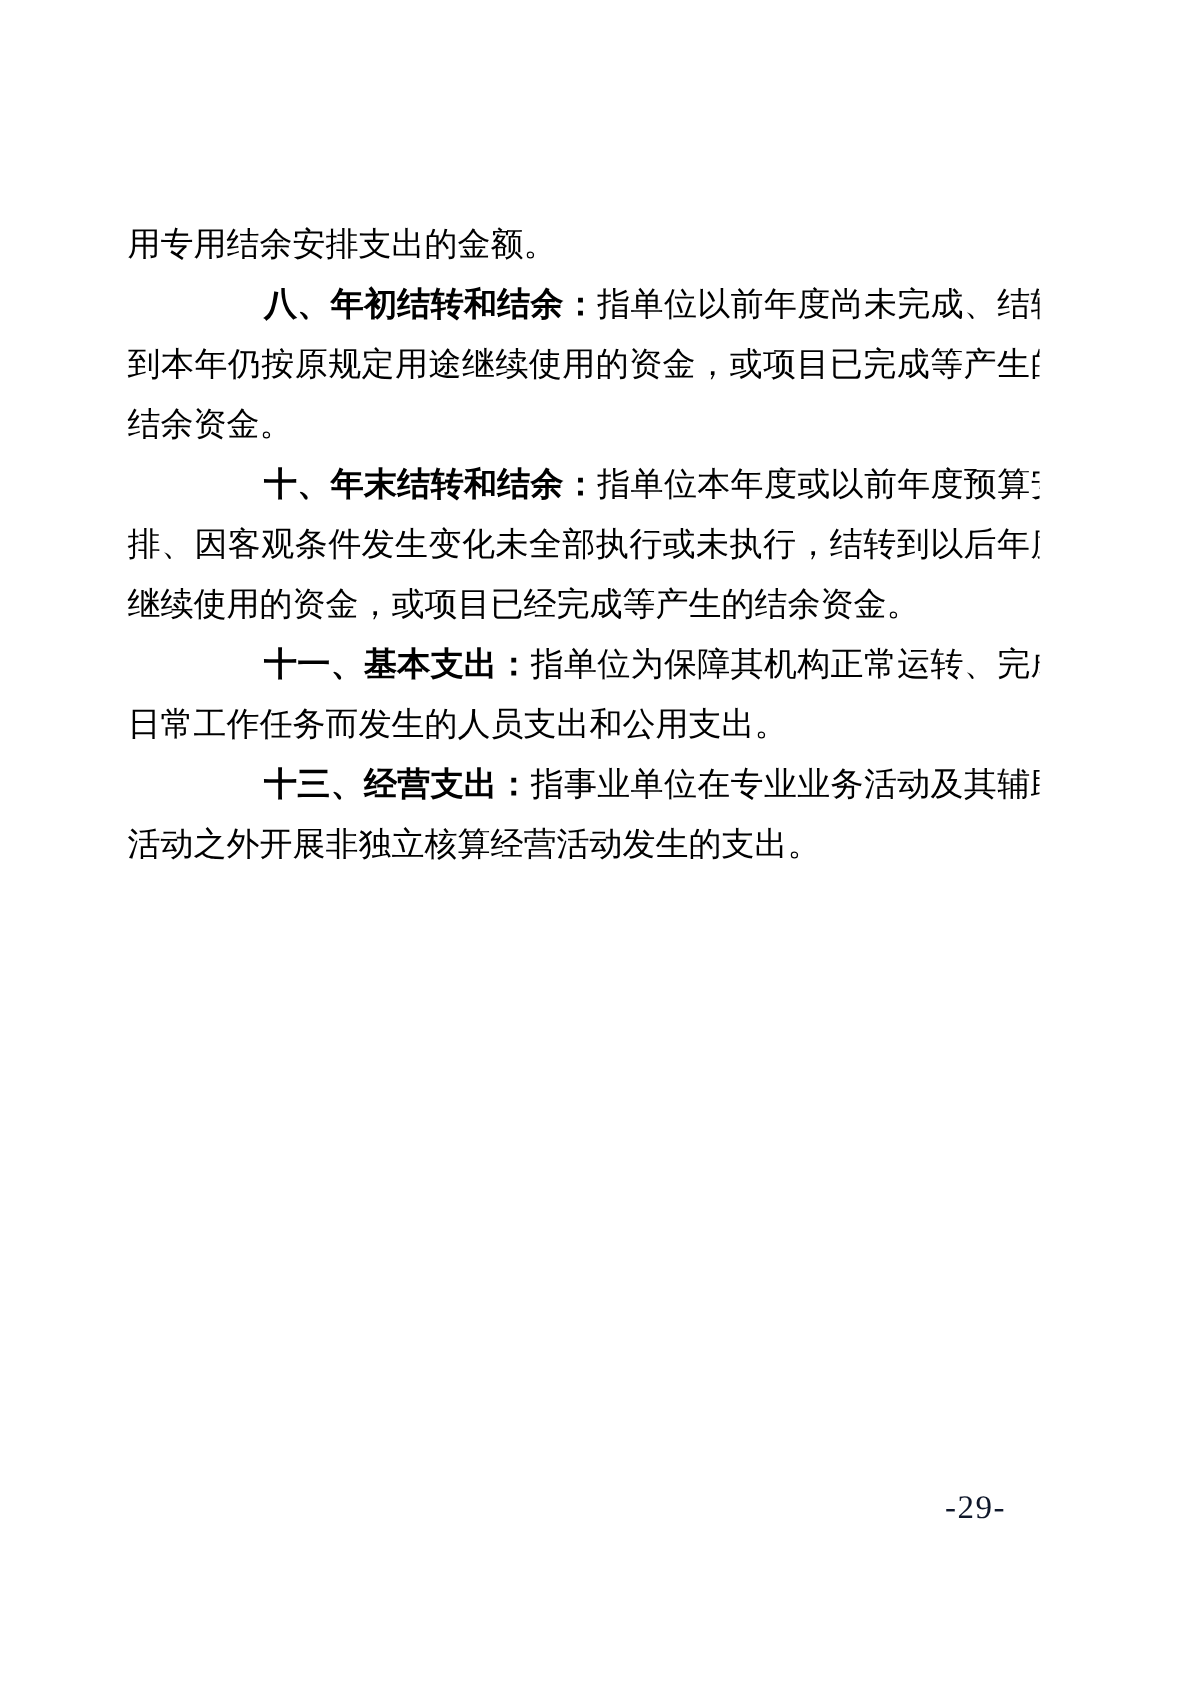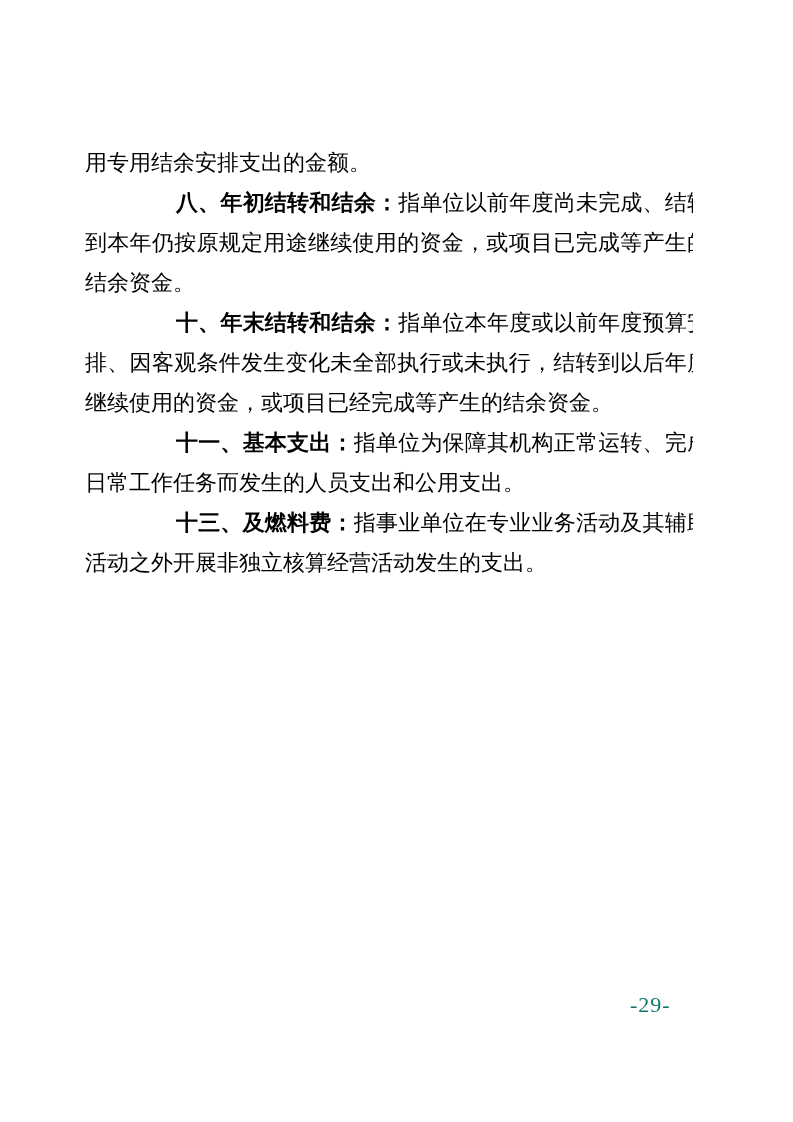--- a/index.html
+++ b/index.html
@@ -36,40 +36,40 @@
   .term-heading {
     font-weight: bold;
     margin-left: 47px;
   }
   .page-number {
     position: absolute;
     left: 630px;
     top: 992px;
     font-size: 22px;
     letter-spacing: 1px;
-    color: #0f766e;
+    color: #0f172a;
   }
 </style>
 </head>
 <body>
 
 <div class="page">
 
   <div class="content">
 
     <p class="para continuation"><span>用专用结余安排支出的金额。</span></p>
 
     <p class="para"><span class="term-heading">八、年初结转和结余：</span><span>指单位以前年度尚未完成、结转到本年仍按原规定用途继续使用的资金，或项目已完成等产生的结余资金。</span></p>
 
 
     <p class="para"><span class="term-heading">十、年末结转和结余：</span><span>指单位本年度或以前年度预算安排、因客观条件发生变化未全部执行或未执行，结转到以后年度继续使用的资金，或项目已经完成等产生的结余资金。</span></p>
 
     <p class="para"><span class="term-heading">十一、基本支出：</span><span>指单位为保障其机构正常运转、完成日常工作任务而发生的人员支出和公用支出。</span></p>
 
 
-    <p class="para"><span class="term-heading">十三、及燃料费：</span><span>指事业单位在专业业务活动及其辅助活动之外开展非独立核算经营活动发生的支出。</span></p>
+    <p class="para"><span class="term-heading">十三、经营支出：</span><span>指事业单位在专业业务活动及其辅助活动之外开展非独立核算经营活动发生的支出。</span></p>
 
 
   </div>
 
   <div class="page-number">-29-</div>
 
 </div>
 
 </body></html>

